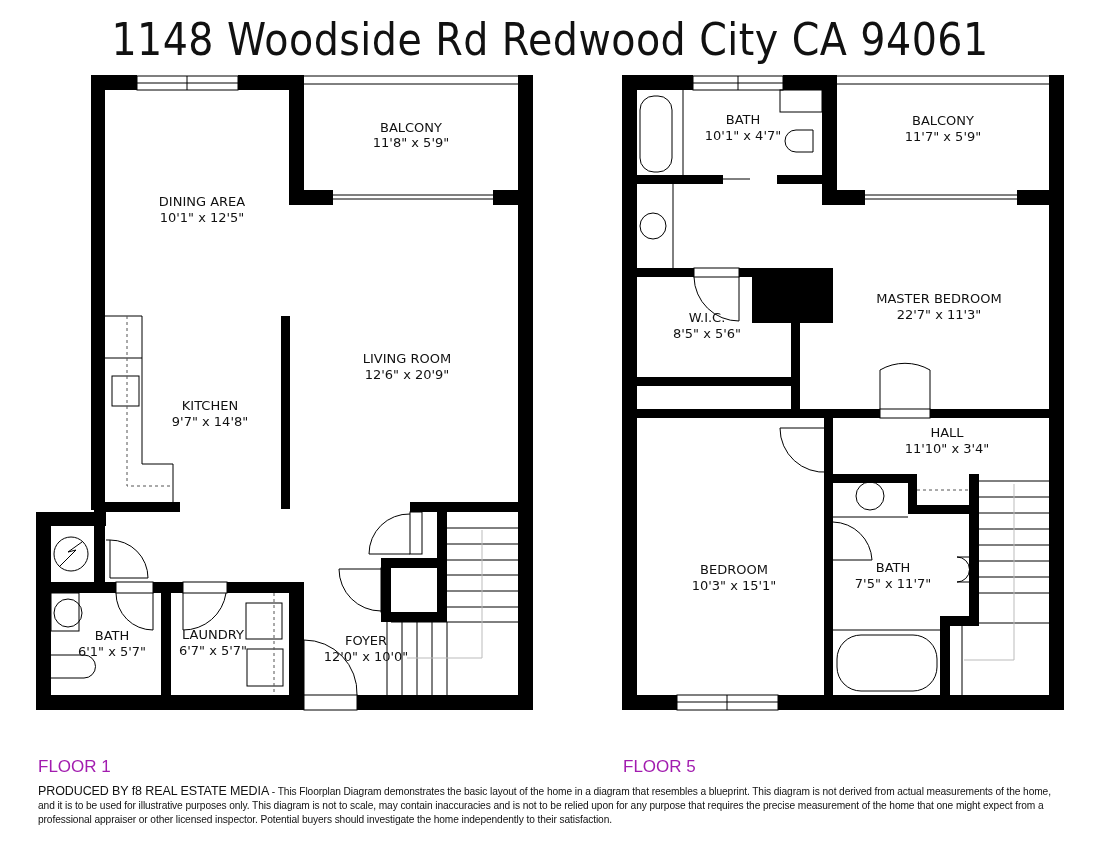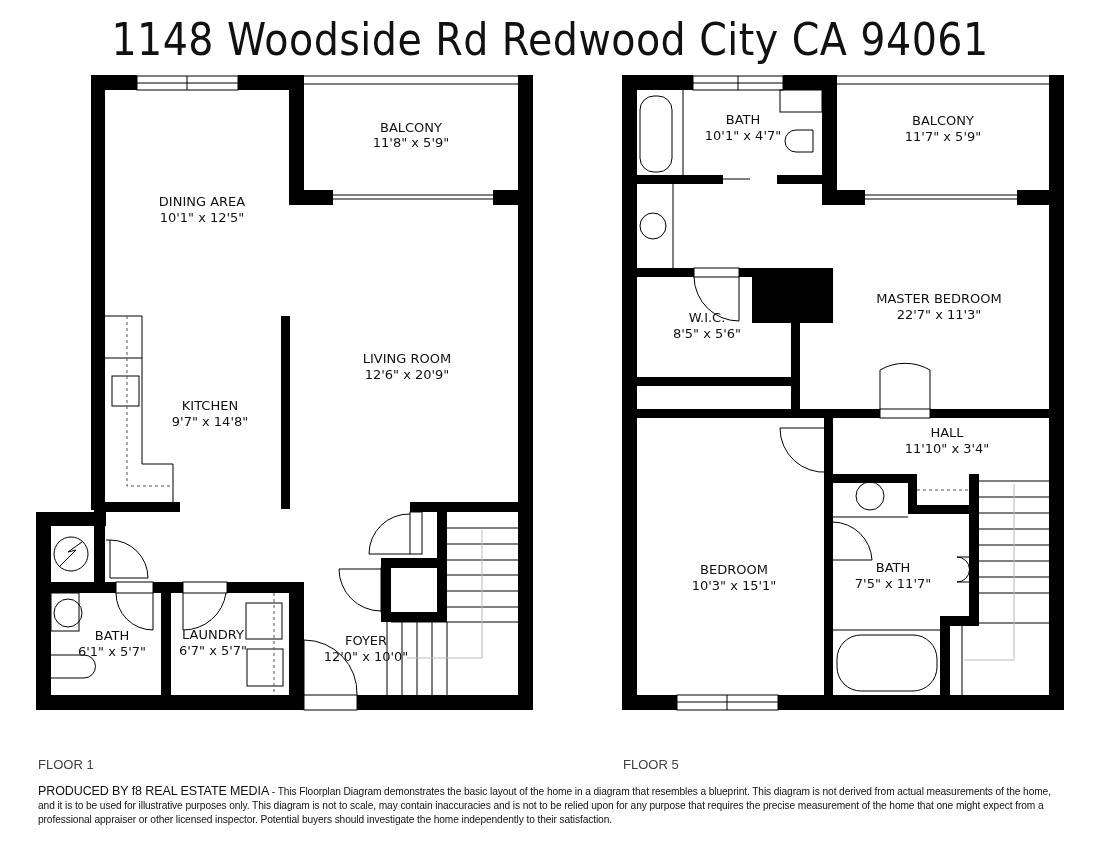--- a/index.html
+++ b/index.html
@@ -1,20 +1,20 @@
 <!DOCTYPE html>
 <html><head>
 <meta charset="utf-8">
 <style>
   html,body{margin:0;padding:0;background:#fff;}
   body{width:1100px;height:844px;position:relative;overflow:hidden;font-family:"DejaVu Sans",sans-serif;color:#111;}
   .title{position:absolute;left:0;top:14px;width:1100px;text-align:center;font-family:"DejaVu Sans",sans-serif;font-size:44px;font-weight:normal;letter-spacing:0.5px;transform:scaleX(0.9);color:#111;}
   svg.plan{position:absolute;left:0;top:0;}
   .room-label{font-family:"DejaVu Sans",sans-serif;font-size:13px;fill:#111;text-anchor:middle;}
-  .floor-label{position:absolute;top:757px;font-family:"Liberation Sans",sans-serif;font-size:13px;color:#404040;}
+  .floor-label{position:absolute;top:757px;font-family:"Liberation Sans",sans-serif;font-size:17px;color:#a21caf;}
   .disclaimer{position:absolute;left:38px;top:784px;width:1030px;font-family:"Liberation Sans",sans-serif;font-size:10.2px;line-height:14px;color:#111;letter-spacing:-0.1px;}
   .disclaimer .lead{font-size:12.5px;}
   .w{fill:#000;}
   .thin{stroke:#000;stroke-width:1;fill:none;}
   .thinw{stroke:#000;stroke-width:1;fill:#fff;}
   .dash{stroke:#555;stroke-width:1;stroke-dasharray:3 3;fill:none;}
   .light{stroke:#bbb;stroke-width:1;fill:none;}
 </style>
 </head>
 <body>

